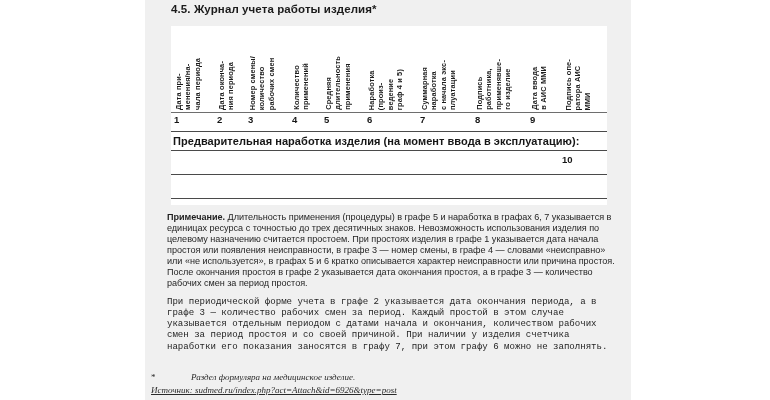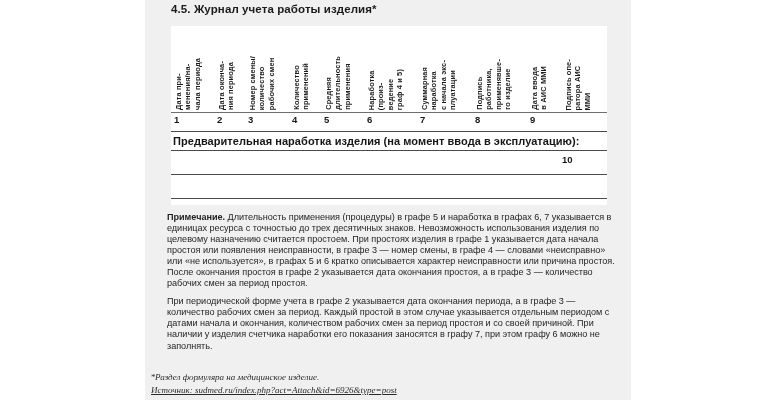--- a/index.html
+++ b/index.html
@@ -124,21 +124,21 @@
     position: absolute;
     left: 22px;
     top: 212px;
     width: 456px;
     font-size: 9.1px;
     line-height: 11.05px;
     color: #1f1f1f;
     letter-spacing: -0.02px;
   }
   #note .para { margin: 0; }
-  #note .para + .para { margin-top: 7px; }
+  #note .para + .para { margin-top: 7px; font-family: Liberation Mono, monospace; }
   #note b { font-weight: bold; }
 
   
   #footnote {
     position: absolute;
     left: 6px;
     top: 371px;
     width: 456px;
     font-family: "Liberation Serif", serif;
     font-style: italic;
@@ -148,21 +148,21 @@
   }
   #footnote-star {
     position: absolute;
     left: 0;
     top: 0;
     font-style: normal;
     font-size: 9px;
   }
   #footnote-text {
     position: absolute;
-    left: 4px;
+    left: 40px;
     top: 0;
     white-space: nowrap;
   }
   #source-line {
     position: absolute;
     left: 0;
     top: 13px;
     white-space: nowrap;
     text-decoration: underline;
   }

